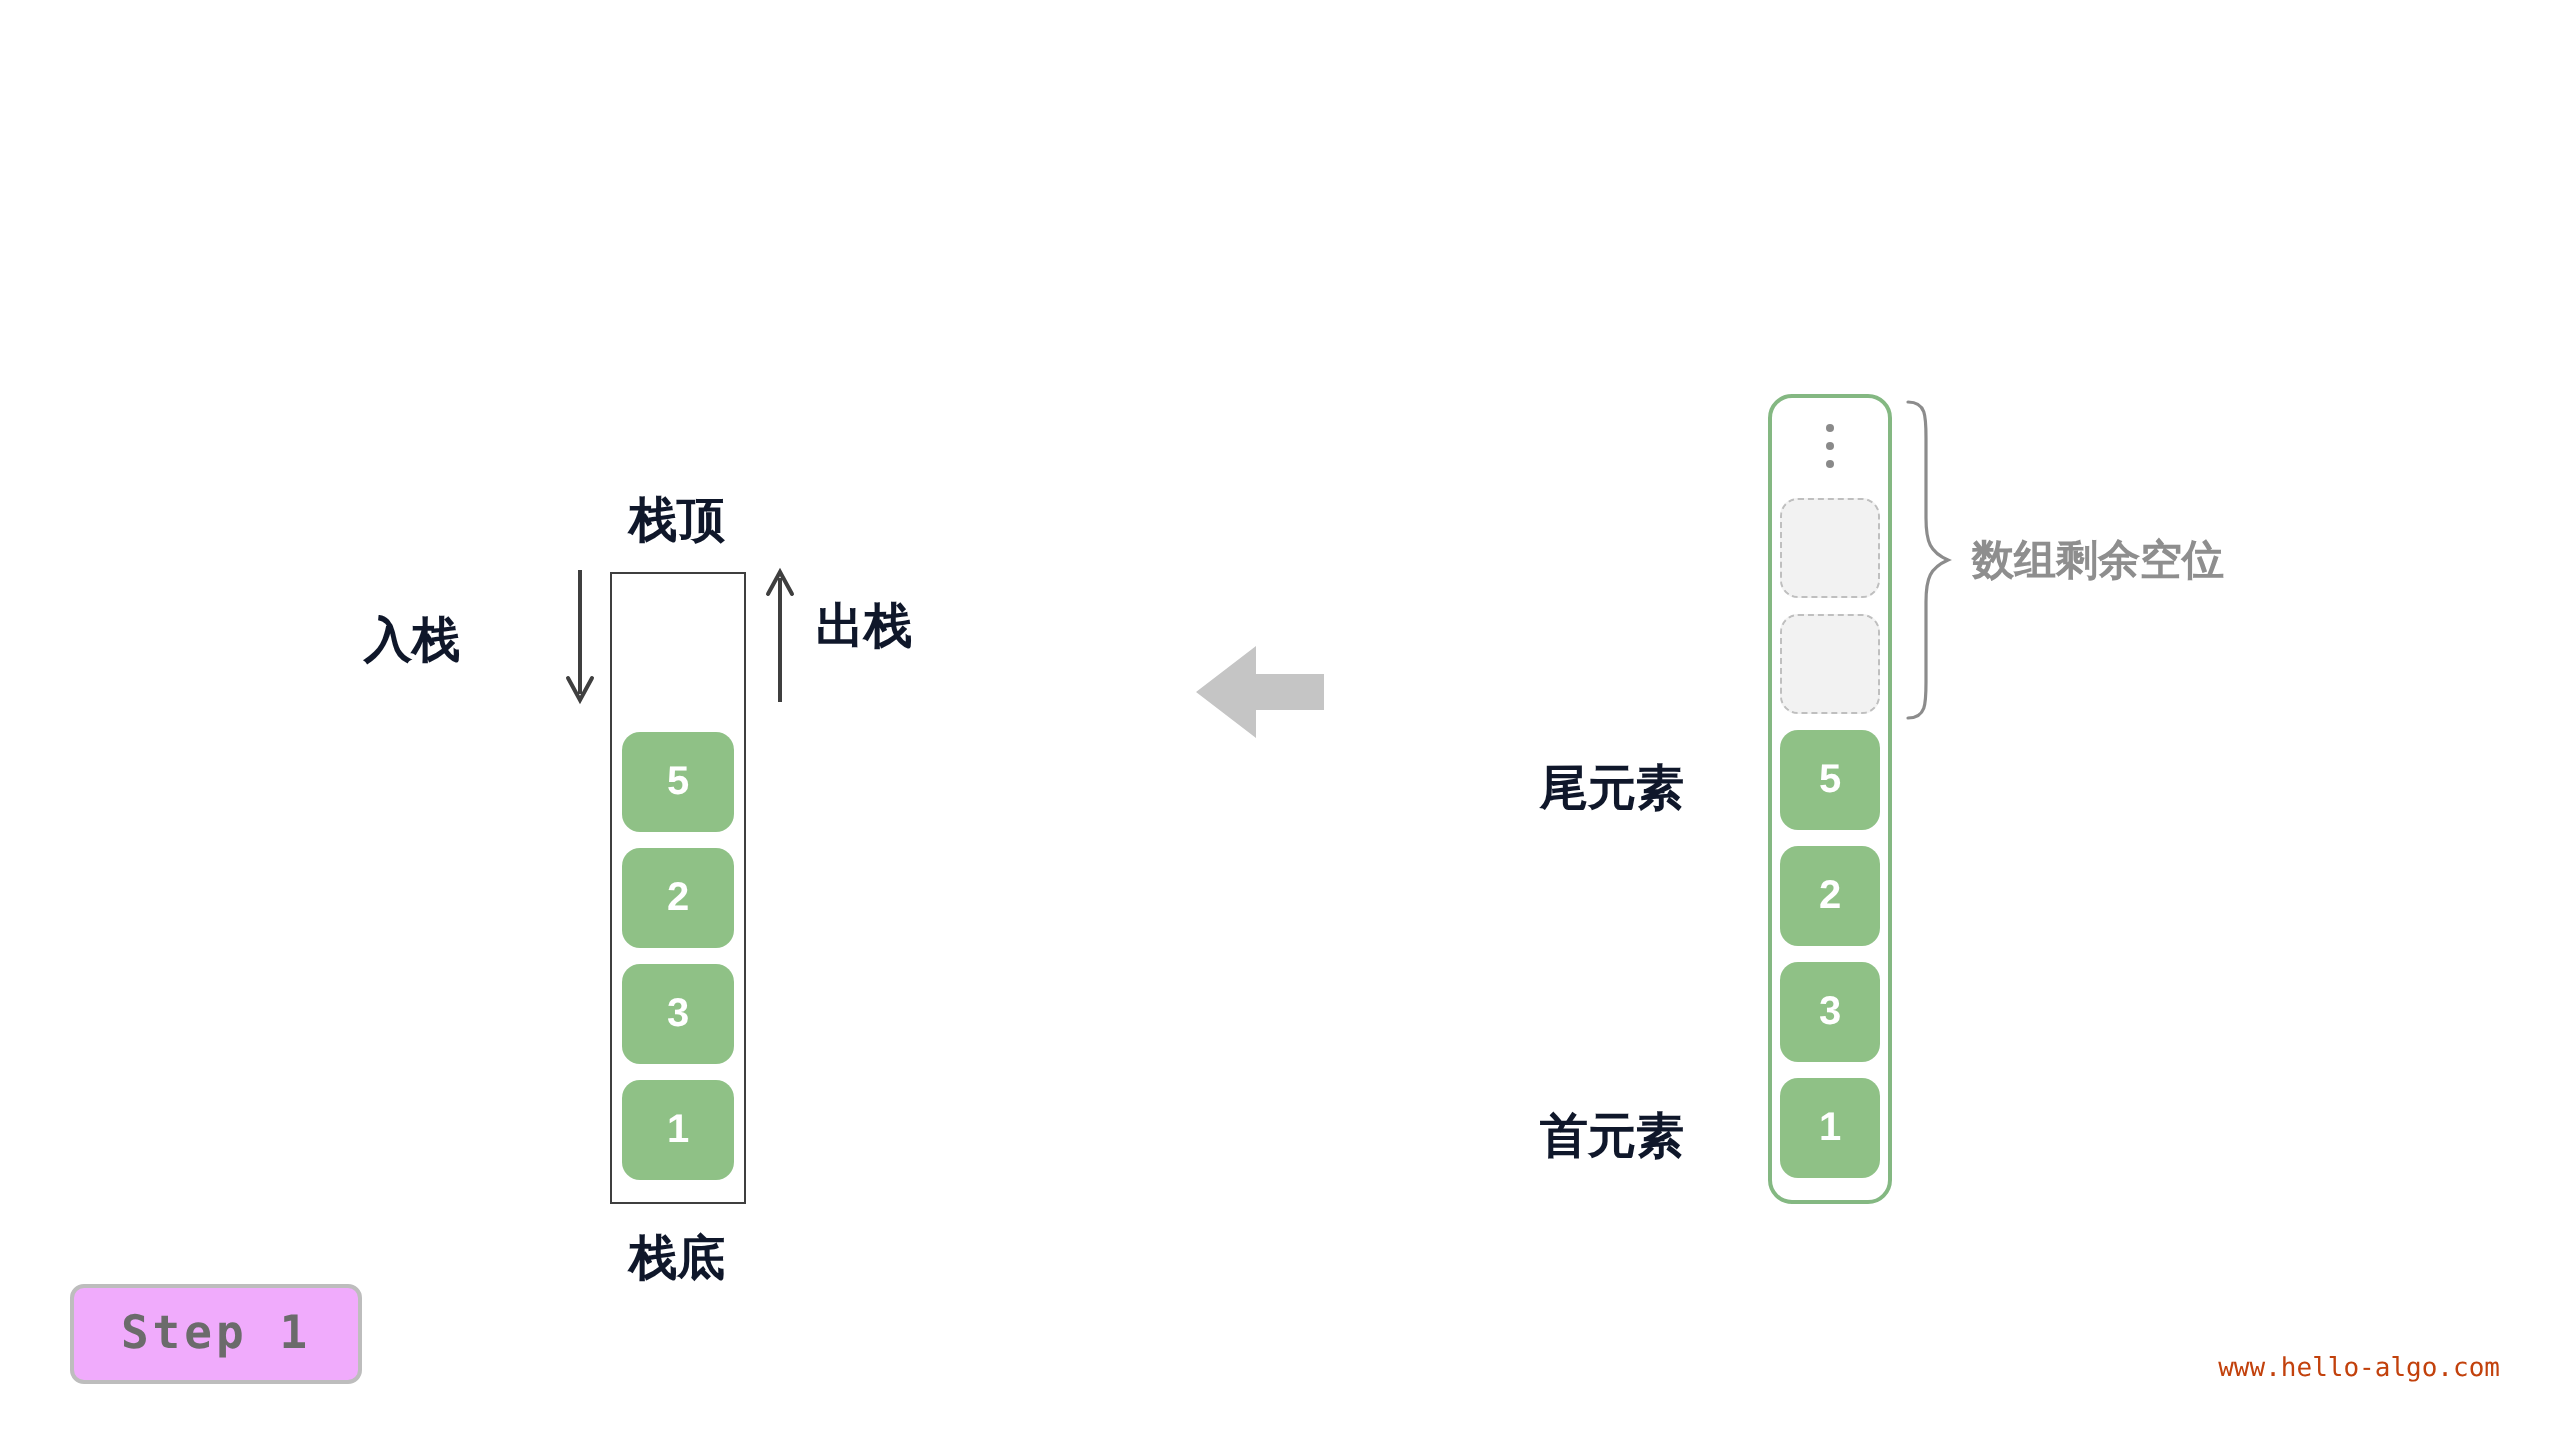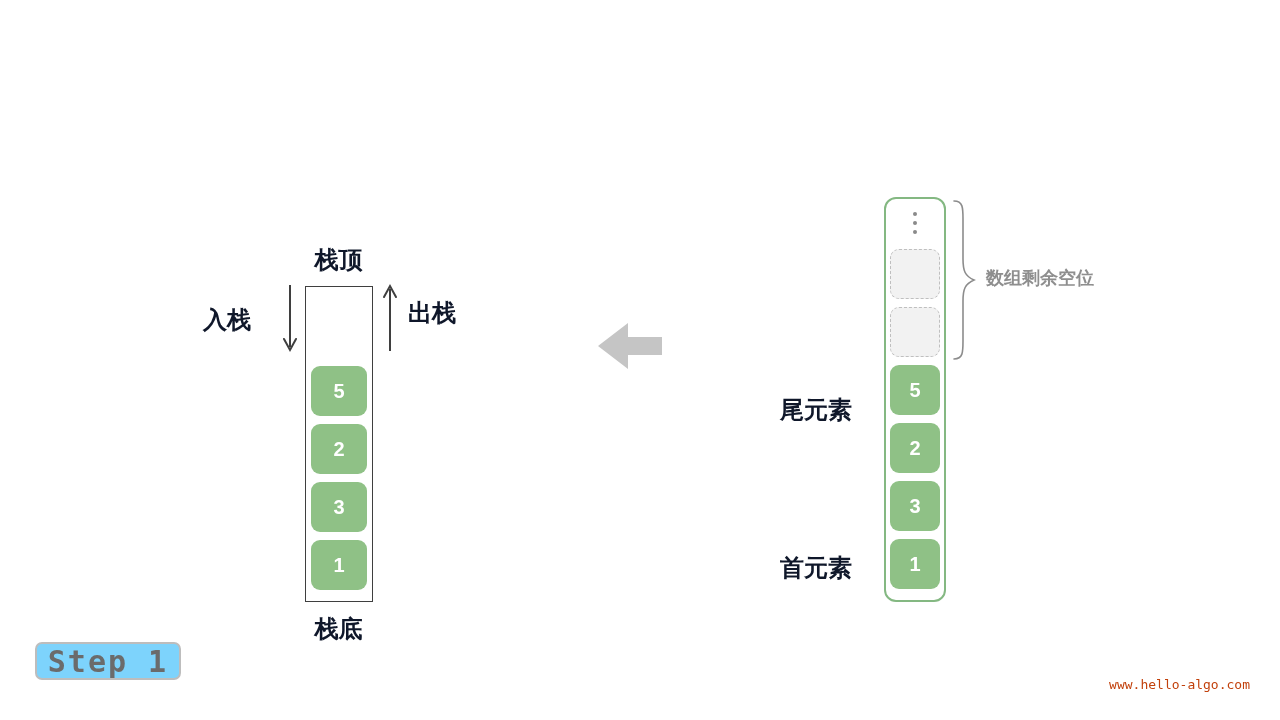--- a/index.html
+++ b/index.html
@@ -1,24 +1,24 @@
 <!DOCTYPE html>
 <html><head>
 <meta charset="utf-8">
 <style>
   html, body { margin: 0; padding: 0; }
   body { background: #ffffff; font-family: "Liberation Sans", sans-serif; }
 
   .canvas { position: relative; width: 1280px; height: 720px; background: #ffffff; overflow: hidden; }
   .abs { position: absolute; }
   .center { text-align: center; }
-  .right { text-align: center; }
+  .right { text-align: left; }
 
   .label-dark { font-weight: 700; font-size: 24px; color: #0f172a; }
-  .label-gray { font-weight: 700; font-size: 18px; color: #9a9a9a; }
+  .label-gray { font-weight: 700; font-size: 21px; color: #9a9a9a; }
 
   
   .stack-top-label    { left: 288px; top: 244px; width: 101px; }
   .push-label         { left: 182px; top: 304px; width: 90px; }
   .pop-label          { left: 408px; top: 297px; width: 90px; }
   .push-arrow         { left: 282px; top: 283px; }
   .pop-arrow          { left: 382px; top: 283px; }
   .stack-container {
     left: 305px; top: 286px; width: 68px; height: 316px;
     border: 1.5px solid #3f3f3f; background: #ffffff; box-sizing: border-box;
@@ -46,29 +46,29 @@
   }
   .array-container .cell { width: 50px; }
   .dots { height: 36px; display: flex; flex-direction: column; justify-content: center; align-items: center; gap: 5px; flex: 0 0 auto; }
   .dot { width: 4px; height: 4px; border-radius: 50%; background: #8a8a8a; }
   .slot {
     width: 50px; height: 50px; border-radius: 9px; flex: 0 0 auto; box-sizing: border-box;
     background: #f2f2f2; border: 1.5px dashed #bfbfbf;
   }
   .brace { left: 950px; top: 199px; }
   .remaining-label { left: 986px; top: 266px; width: 220px; color: #8e8e8e; }
-  .tail-label { left: 770px; top: 378px; width: 92px; margin-top: 16px; }
+  .tail-label { left: 770px; top: 378px; width: 92px; }
   .head-label { left: 770px; top: 552px; width: 92px; }
 
   
   .step-badge {
-    left: 35px; top: 642px; width: 146px; height: 38px; box-sizing: border-box;
-    border: 2px solid #bdbdbd; border-radius: 7px; background: #7dd3fc;
+    left: 35px; top: 642px; width: 146px; height: 50px; box-sizing: border-box;
+    border: 2px solid #bdbdbd; border-radius: 7px; background: #f0abfc;
     display: flex; align-items: center; justify-content: center;
-    font-family: "DejaVu Sans Mono", monospace; font-weight: 700; font-size: 30px;
+    font-family: "DejaVu Sans Mono", monospace; font-weight: 700; font-size: 23px;
     color: #6b6b6b; letter-spacing: 2px;
   }
   .watermark {
     left: 1010px; top: 677px; width: 240px; text-align: right;
     font-family: "DejaVu Sans Mono", monospace; font-size: 13px; color: #c2410c;
   }
 </style>
 </head>
 <body>
 

